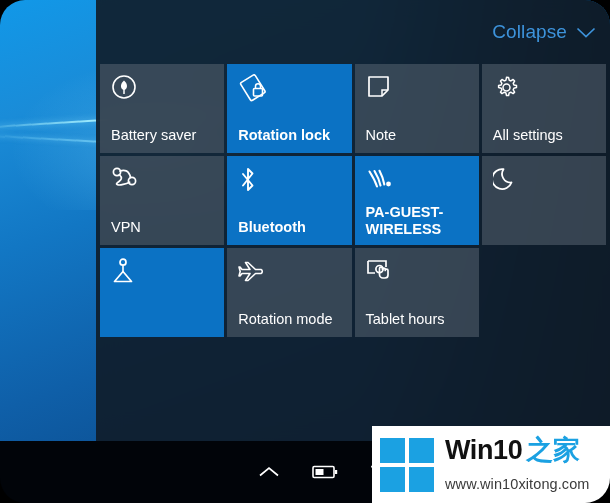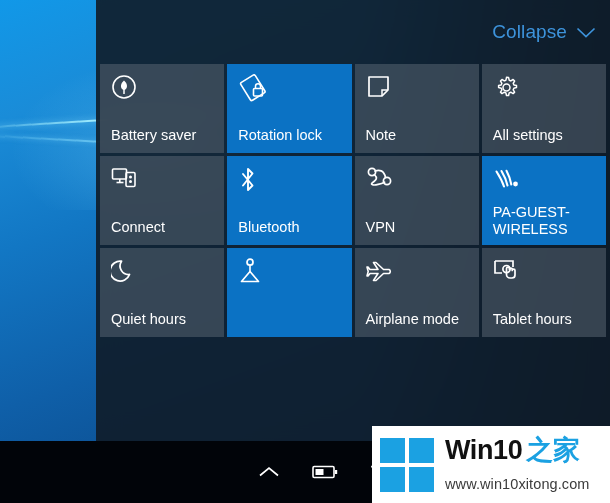--- a/index.html
+++ b/index.html
@@ -10,20 +10,21 @@
     overflow: hidden;
     background: #000;
     font-family: "Liberation Sans", sans-serif;
   }
 
   #screen {
     position: relative;
     width: 610px;
     height: 503px;
     overflow: hidden;
+    border-radius: 25px;
   }
 
   
   #desktop {
     position: absolute;
     left: 0; top: 0;
     width: 610px; height: 441px;
     background:
       linear-gradient(160deg, #1198e8 0%, #1a8cd8 18%, #1277c4 38%, #0f5fa8 62%, #0b4b8c 85%, #093f77 100%);
     overflow: hidden;
@@ -103,20 +104,21 @@
     height: 89px;
     background: rgba(88, 101, 113, 0.55);
     padding: 10px 10px 0 11px;
     display: flex;
     flex-direction: column;
     cursor: pointer;
     overflow: hidden;
   }
   .tile.on {
     background: #0b72c4;
+    font-weight: bold;
   }
   .tile .t-icon {
     height: 34px;
     display: flex;
     align-items: flex-start;
   }
   .tile .t-icon svg { display: block; }
   .tile .t-label {
     margin-top: auto;
     margin-bottom: 9px;
@@ -255,53 +257,40 @@
       <div class="tile">
         <div class="t-icon">
           <svg width="27" height="27" viewBox="0 0 27 27">
             <path d="M13.5 3.2 l2.1 .4 .6 2.6 1.6 .7 2.3-1.4 1.5 1.5 -1.4 2.3 .7 1.6 2.6 .6 0 2.1 -2.6 .6 -.7 1.6 1.4 2.3 -1.5 1.5 -2.3-1.4 -1.6 .7 -.6 2.6 -2.1 0 -.6-2.6 -1.6-.7 -2.3 1.4 -1.5-1.5 1.4-2.3 -.7-1.6 -2.6-.6 0-2.1 2.6-.6 .7-1.6 -1.4-2.3 1.5-1.5 2.3 1.4 1.6-.7 .6-2.6 z" fill="none" stroke="#fff" stroke-width="1.5" stroke-linejoin="round"></path>
             <circle cx="13.5" cy="13.5" r="3.5" fill="none" stroke="#fff" stroke-width="1.5"></circle>
           </svg>
         </div>
         <div class="t-label">All settings</div>
       </div>
 
-      <div class="tile">
-        <div class="t-icon">
-          <svg width="28" height="25" viewBox="0 0 28 25">
-            <rect x="1.5" y="3" width="14" height="10" rx="1" fill="none" stroke="#fff" stroke-width="1.6"></rect>
-            <path d="M5.5 16.5 h7" stroke="#fff" stroke-width="1.6"></path>
-            <path d="M8.8 13 v3.5" stroke="#fff" stroke-width="1.6"></path>
-            <rect x="15" y="6.5" width="9" height="14" rx="1.2" fill="none" stroke="#fff" stroke-width="1.6"></rect>
-            <circle cx="19.5" cy="11" r="1.5" fill="#fff"></circle>
-            <circle cx="19.5" cy="15.5" r="1.5" fill="#fff"></circle>
-          </svg>
-        </div>
-        <div class="t-label">Connect</div>
-      </div>
-
-      <div class="tile on">
-        <div class="t-icon">
-          <svg width="20" height="28" viewBox="0 0 20 28">
-            <path d="M5 8 L14.5 19.5 L10 24 L10 3 L14.5 7.5 L5 19.5" fill="none" stroke="#fff" stroke-width="1.9" stroke-linejoin="round" stroke-linecap="round"></path>
-          </svg>
-        </div>
-        <div class="t-label">Bluetooth</div>
-      </div>
 
       <div class="tile">
         <div class="t-icon">
           <svg width="28" height="22" viewBox="0 0 28 22">
             <circle cx="6" cy="6" r="3.6" fill="none" stroke="#fff" stroke-width="1.7"></circle>
             <circle cx="21" cy="15" r="3.6" fill="none" stroke="#fff" stroke-width="1.7"></circle>
             <path d="M8.4 8.6 C12 12 10 14 8 15.5 C6 17 4.5 18.2 6.5 18.8 C9 19.5 15 18 18.6 16.2" fill="none" stroke="#fff" stroke-width="1.7" stroke-linecap="round"></path>
             <path d="M9 5 C13 3.5 18 4 19.5 11.5" fill="none" stroke="#fff" stroke-width="1.7" stroke-linecap="round"></path>
           </svg>
         </div>
         <div class="t-label">VPN</div>
+      </div>
+
+      <div class="tile on">
+        <div class="t-icon">
+          <svg width="20" height="28" viewBox="0 0 20 28">
+            <path d="M5 8 L14.5 19.5 L10 24 L10 3 L14.5 7.5 L5 19.5" fill="none" stroke="#fff" stroke-width="1.9" stroke-linejoin="round" stroke-linecap="round"></path>
+          </svg>
+        </div>
+        <div class="t-label">Bluetooth</div>
       </div>
 
 
       <div class="tile on two-line">
         <div class="t-icon">
           <svg width="28" height="24" viewBox="0 0 28 24">
             <g fill="none" stroke="#fff" stroke-linecap="round">
               <path d="M3.5 5.5 C7 11 9.5 16 11 20.5" stroke-width="2.1"></path>
               <path d="M8.5 5 C11.5 10 13.5 15 14.5 19.5" stroke-width="2.1"></path>
               <path d="M13.5 4.8 C16 9.5 17.5 14 18.3 18.5" stroke-width="2.1"></path>
@@ -312,40 +301,39 @@
         <div class="t-label">PA-GUEST-
 WIRELESS</div>
       </div>
 
       <div class="tile">
         <div class="t-icon">
           <svg width="26" height="26" viewBox="0 0 26 26">
             <path d="M18.5 16.5 A10 10 0 1 1 10.5 3.2 A8.6 8.6 0 0 0 18.5 16.5 Z" fill="none" stroke="#fff" stroke-width="1.8" stroke-linejoin="round"></path>
           </svg>
         </div>
-        <div class="t-label">Quiet hours</div>
       </div>
 
       <div class="tile on">
         <div class="t-icon">
           <svg width="24" height="27" viewBox="0 0 24 27">
             <circle cx="12" cy="4.2" r="3" fill="none" stroke="#fff" stroke-width="1.7"></circle>
             <path d="M12 7.4 v7" stroke="#fff" stroke-width="1.6"></path>
             <path d="M12 13.5 L3.5 23.5 h17 z" fill="none" stroke="#fff" stroke-width="1.7" stroke-linejoin="round"></path>
           </svg>
         </div>
       </div>
 
       <div class="tile">
         <div class="t-icon">
           <svg width="28" height="26" viewBox="0 0 28 26">
             <path d="M4 11.5 L12 11.5 L7.5 4.5 L10 4.5 L17.5 11.5 L23 11.5 A2.2 2.2 0 0 1 23 15.5 L17.5 15.5 L10 22.5 L7.5 22.5 L12 15.5 L4 15.5 L2 18 L1 18 L2.2 13.5 L1 9 L2 9 Z" fill="none" stroke="#fff" stroke-width="1.6" stroke-linejoin="round"></path>
           </svg>
         </div>
-        <div class="t-label">Airplane mode</div>
+        <div class="t-label">Rotation mode</div>
       </div>
 
       <div class="tile">
         <div class="t-icon">
           <svg width="28" height="24" viewBox="0 0 28 24">
             <path d="M2 3 h18 v6" fill="none" stroke="#fff" stroke-width="1.7"></path>
             <path d="M2 3 v12 h7" fill="none" stroke="#fff" stroke-width="1.7"></path>
             <path d="M13.5 7.5 a3.6 3.6 0 1 1 0 7.2 a3.6 3.6 0 0 1 0-7.2 z" fill="none" stroke="#fff" stroke-width="1.7"></path>
             <path d="M13.5 11 v5.5 a3.5 3.5 0 0 0 3.5 3.5 h2 a3 3 0 0 0 3-3 v-4.5 a1.4 1.4 0 0 0-2.8 0 v-1 a1.4 1.4 0 0 0-2.8 0 v-1 a1.4 1.4 0 0 0-2.9 0 z" fill="none" stroke="#fff" stroke-width="1.7" stroke-linejoin="round"></path>
           </svg>

